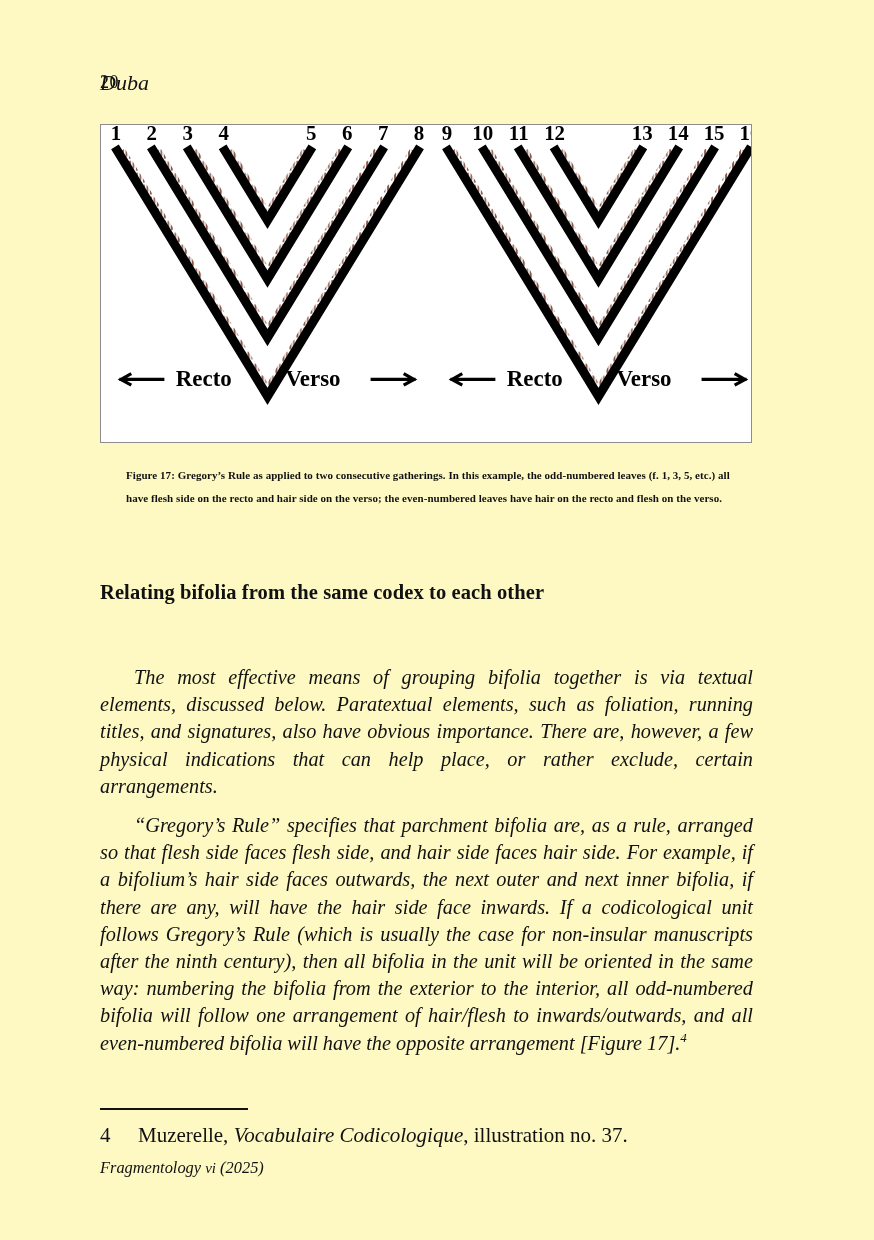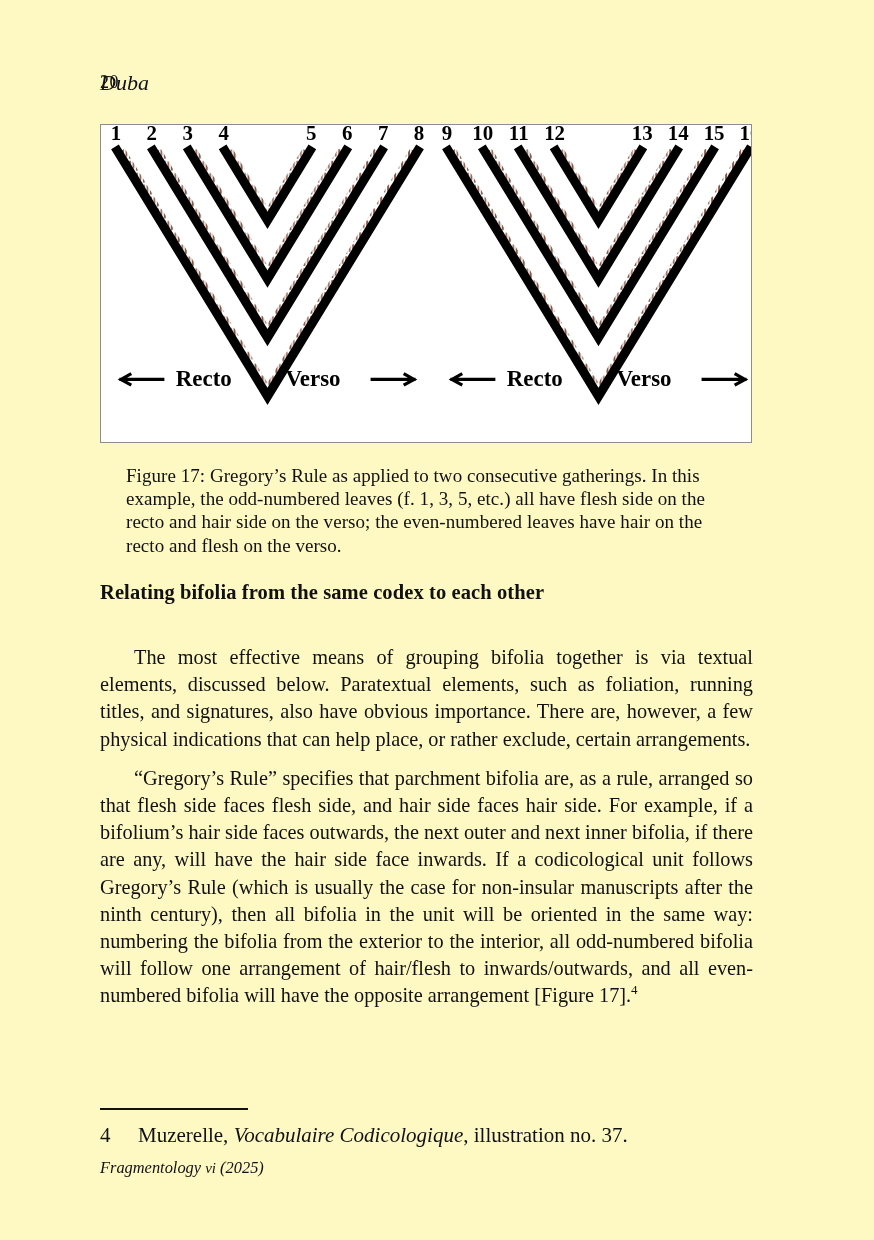--- a/index.html
+++ b/index.html
@@ -73,22 +73,22 @@
     font-size: 23px;
     fill: #000000;
   }
 
   
   .figure-caption {
     position: absolute;
     left: 126px;
     top: 464px;
     width: 610px;
-    font-weight: normal;
-    font-size: 19px;
+    font-weight: bold;
+    font-size: 11px;
     line-height: 23.2px;
     color: #111;
     letter-spacing: 0.05px;
   }
 
   
   .section-heading {
     position: absolute;
     left: 100px;
     top: 564px;
@@ -96,22 +96,23 @@
     font-weight: bold;
     font-size: 20.5px;
     color: #111;
     letter-spacing: 0.1px;
   }
 
   
   .body-block {
     position: absolute;
     left: 100px;
-    top: 644px;
+    top: 664px;
     width: 653px;
+    font-style: italic;
   }
   .body-par {
     margin: 0;
     font-size: 20.3px;
     line-height: 27.2px;
     text-align: justify;
     text-indent: 34px;
     color: #111;
     hyphens: manual;
   }

